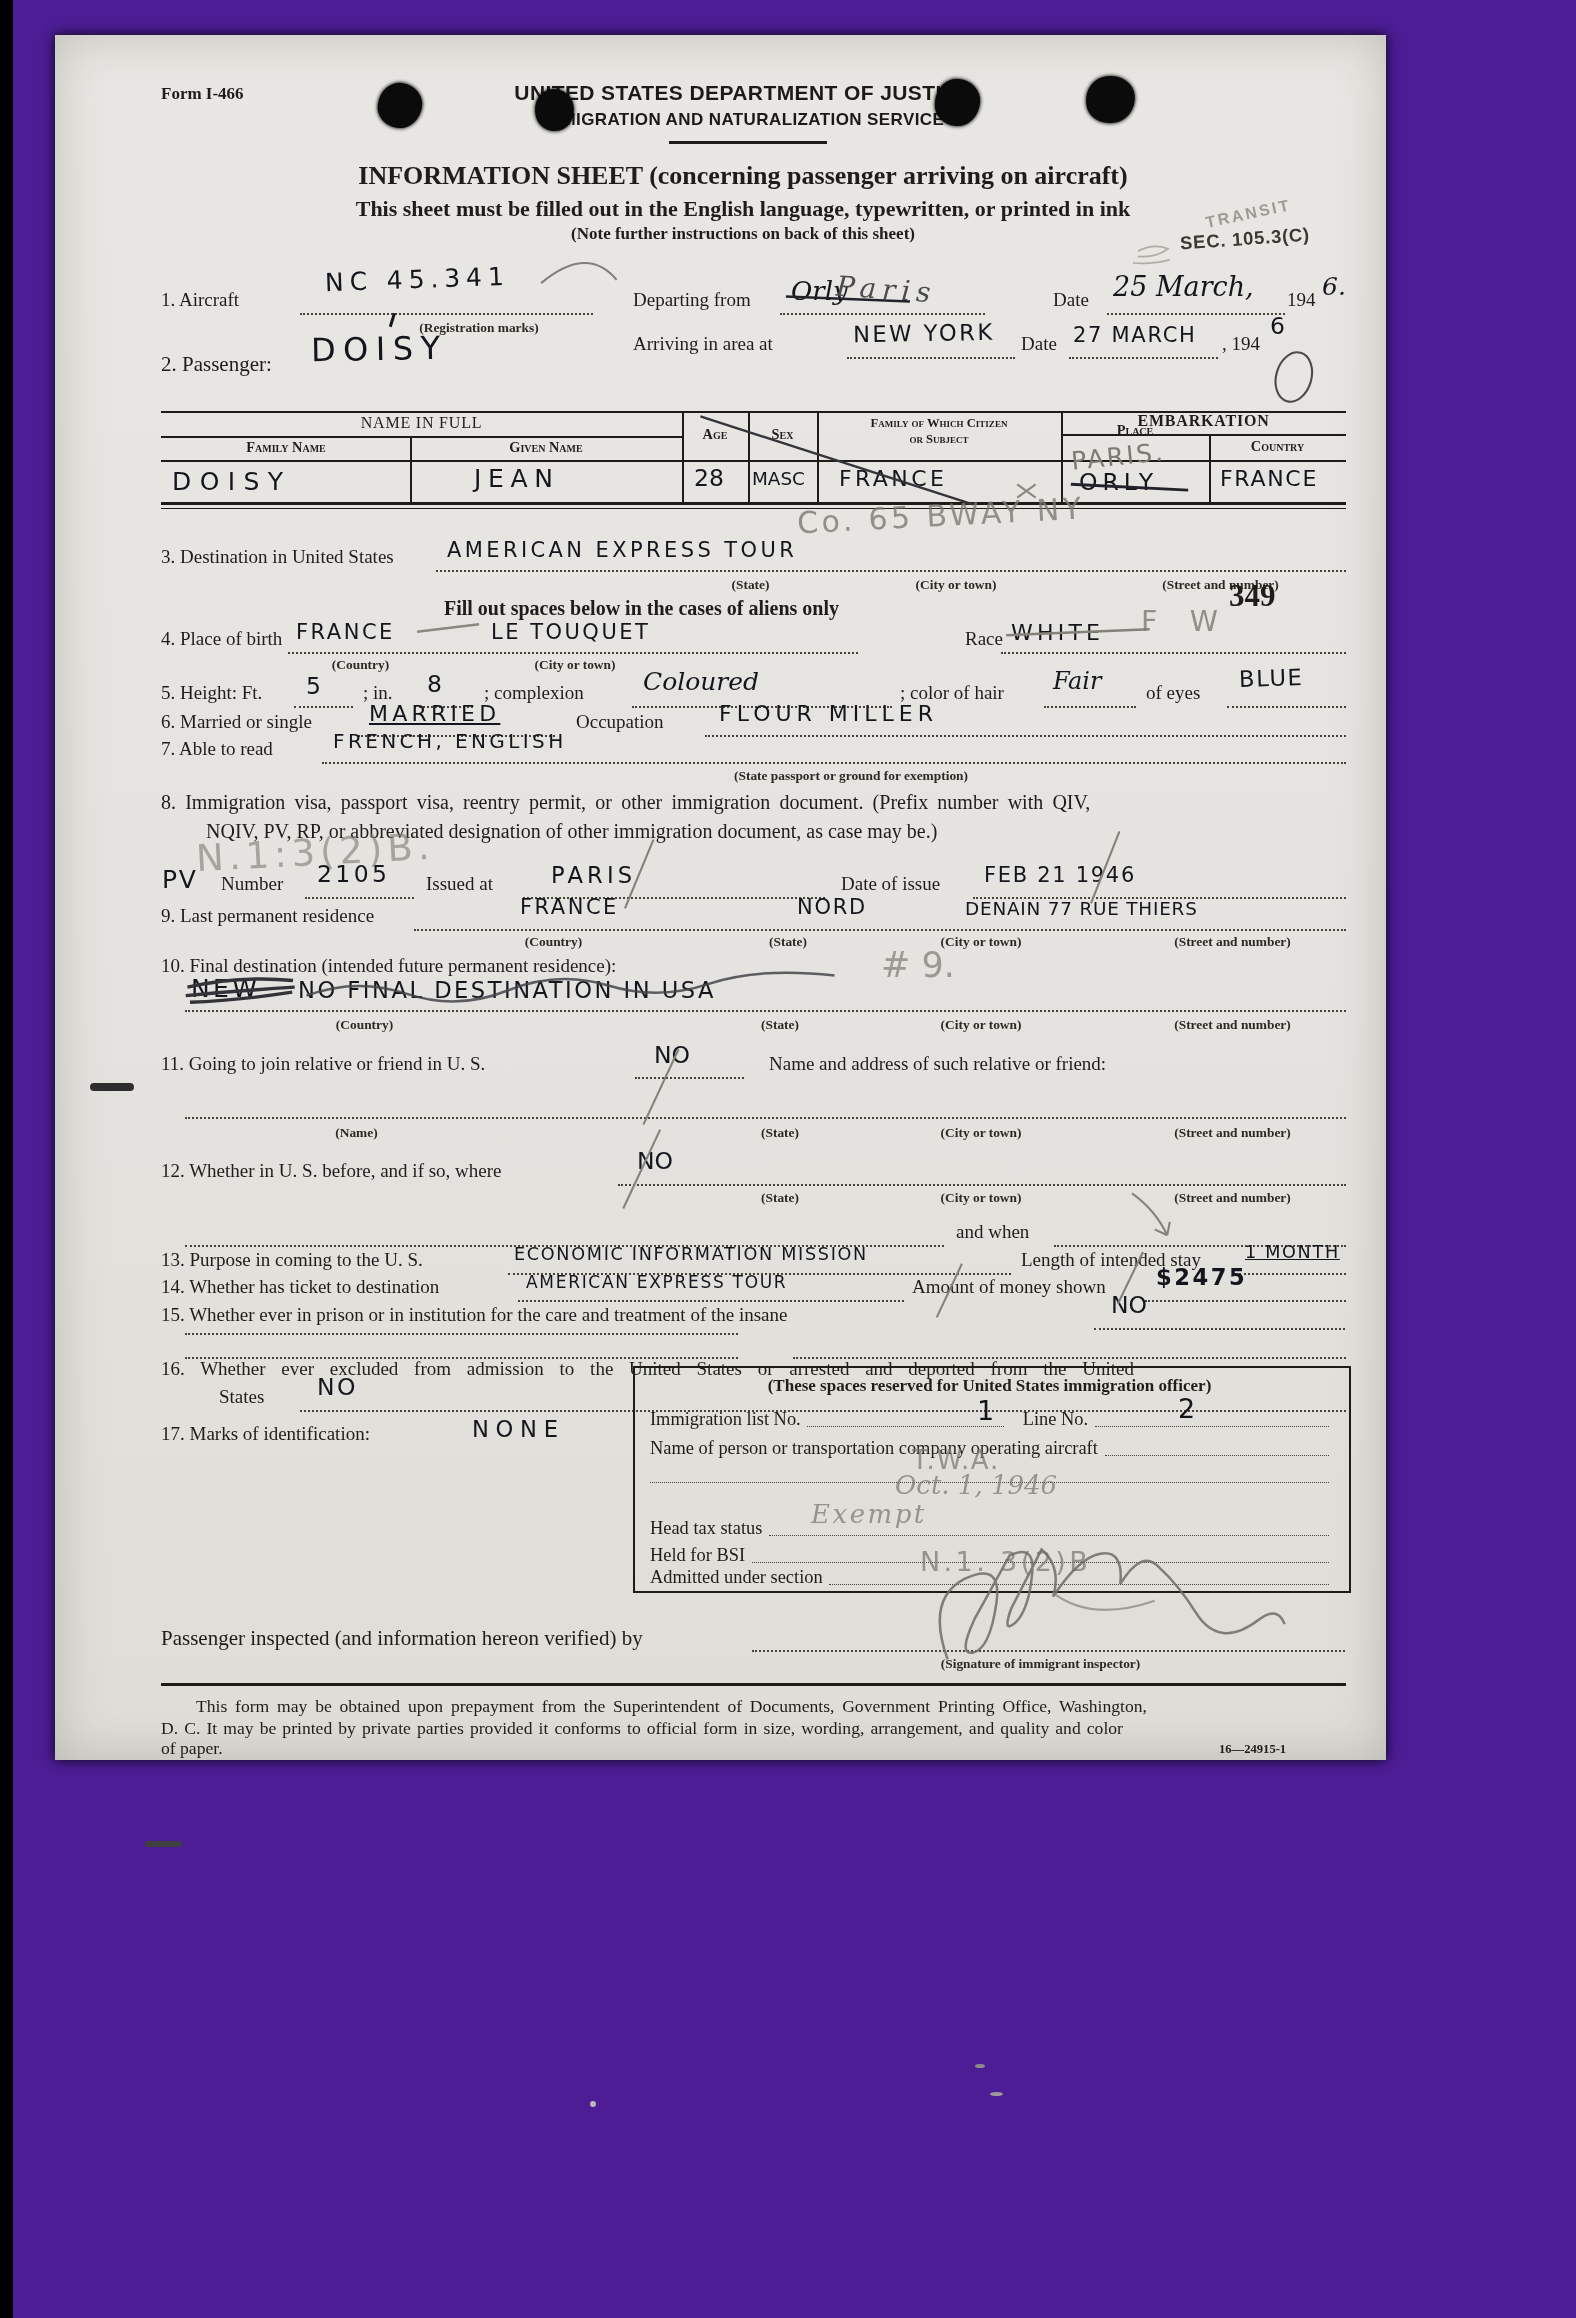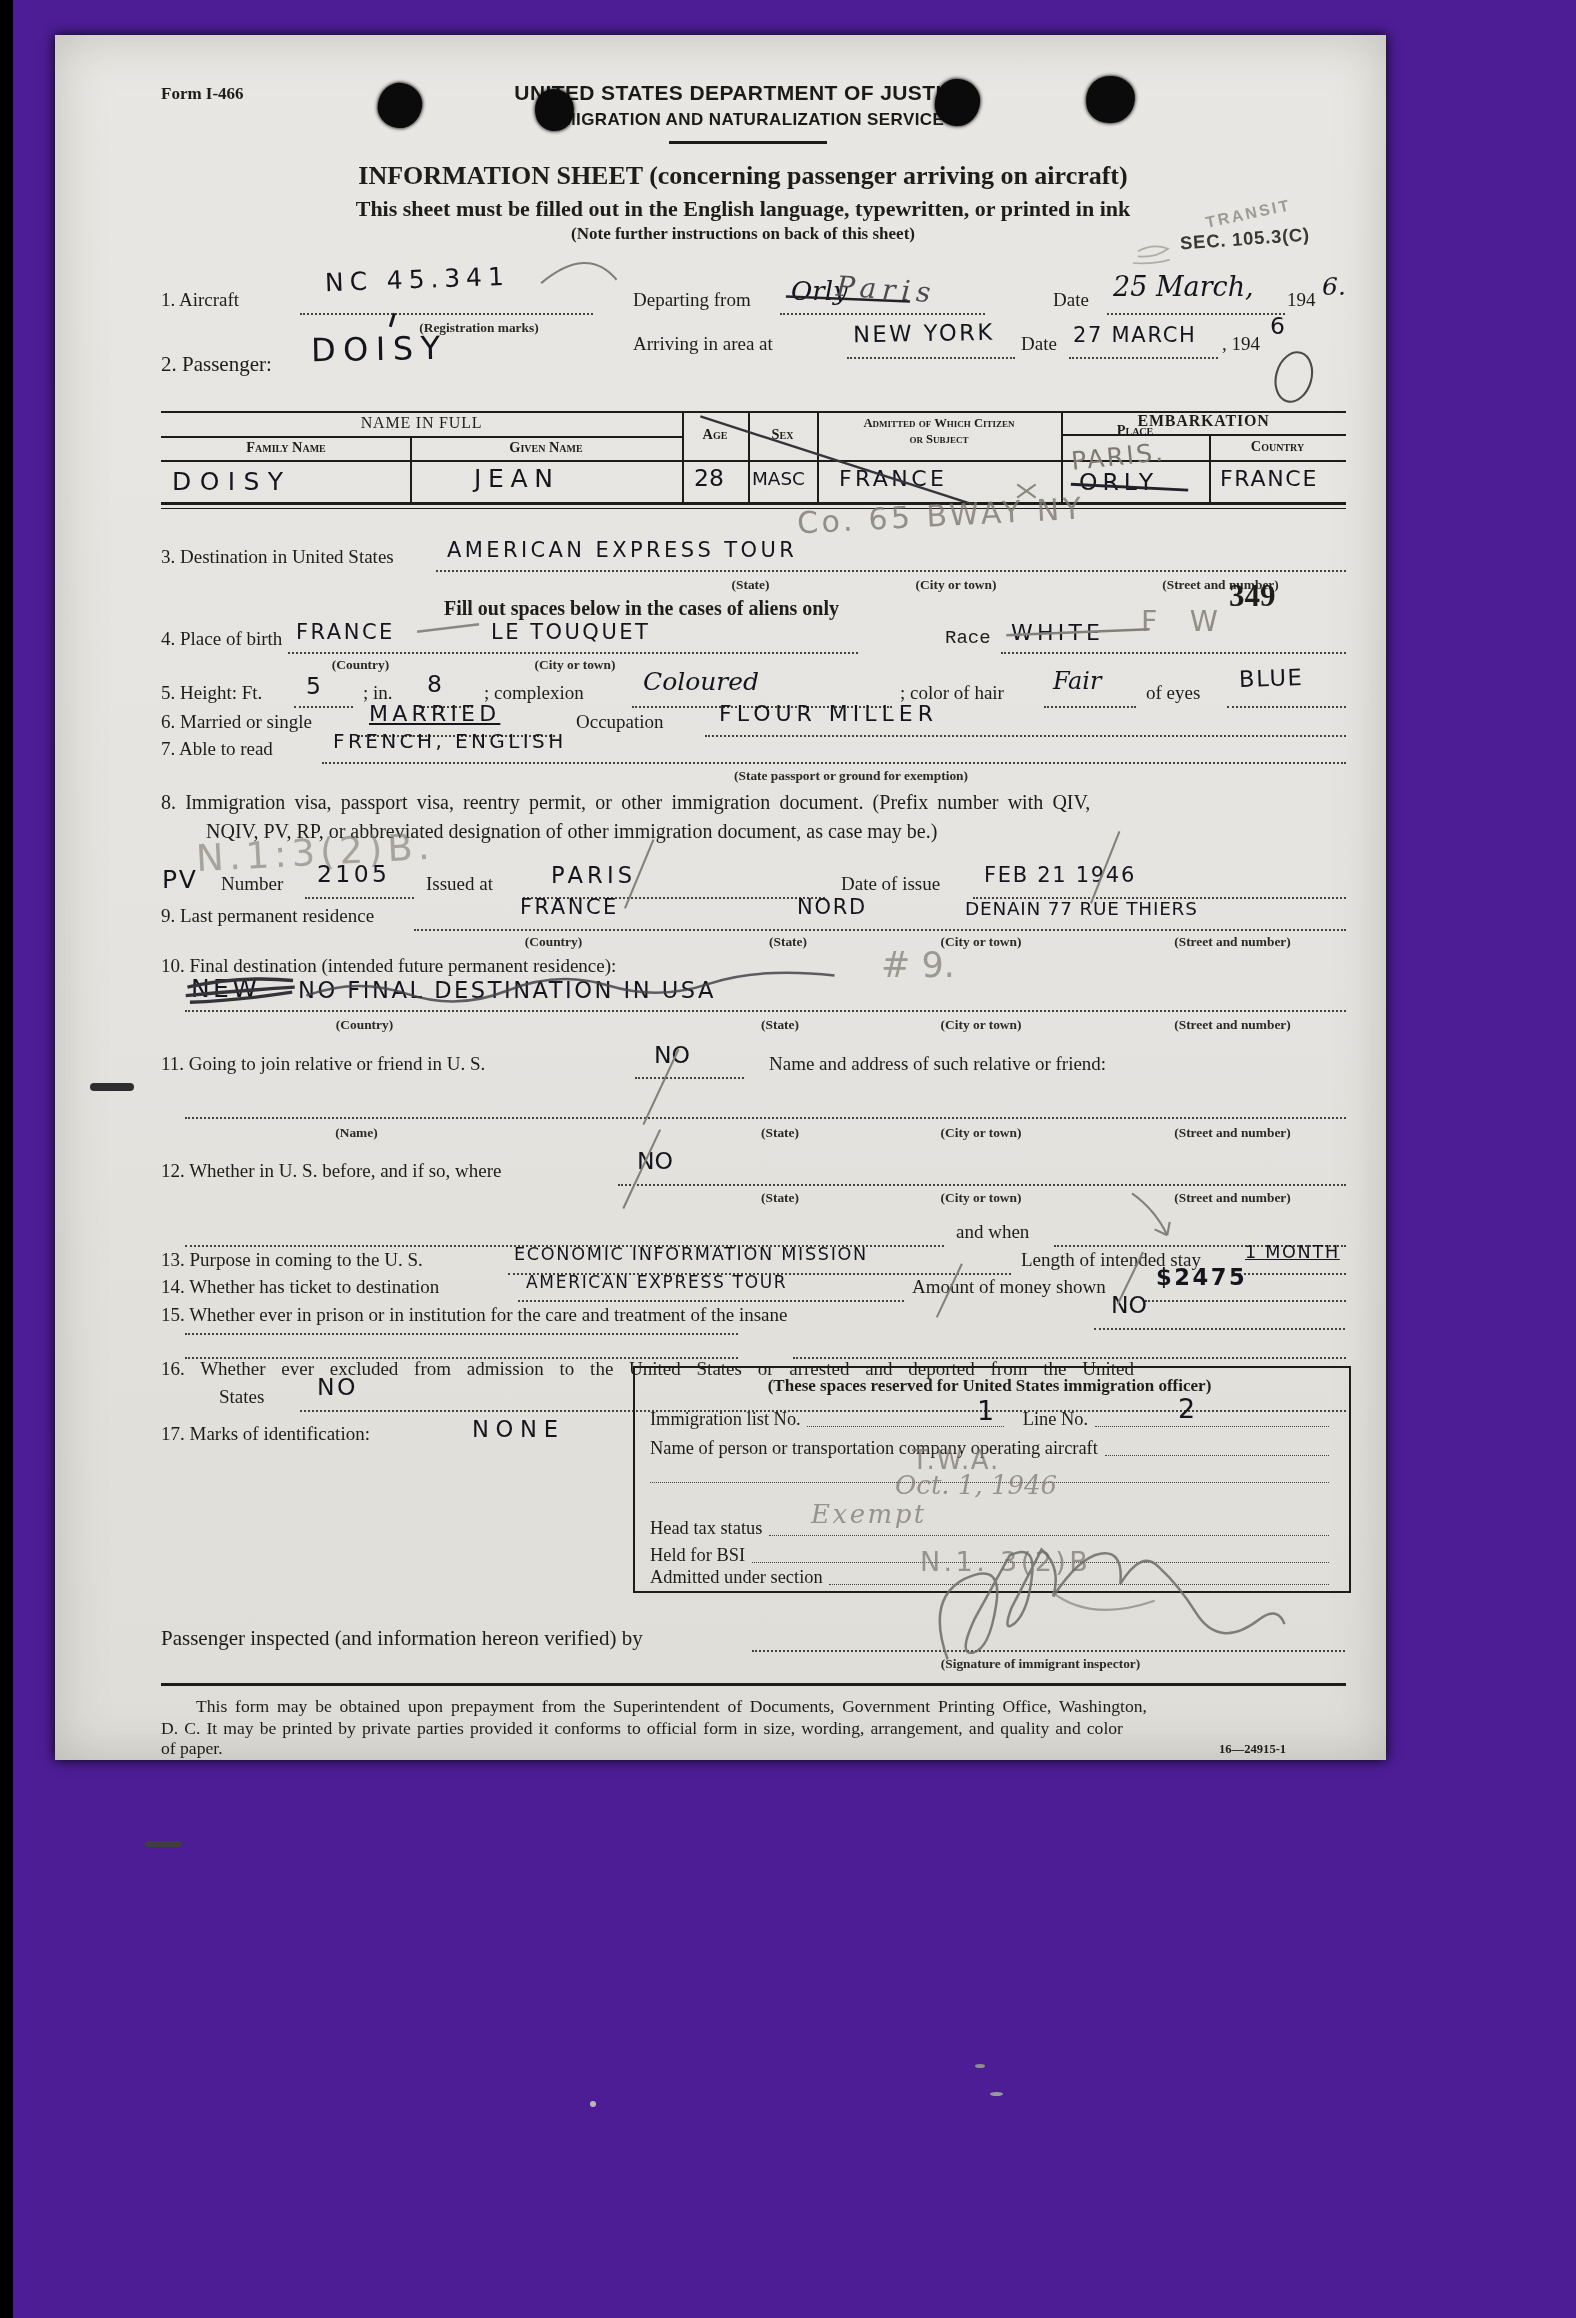--- a/index.html
+++ b/index.html
@@ -85,21 +85,21 @@
   <div class="bar" style="left:693px;top:376px;width:1.7px;height:91px;"></div>
   <div class="bar" style="left:762px;top:376px;width:1.7px;height:91px;"></div>
   <div class="bar" style="left:1006px;top:376px;width:1.7px;height:91px;"></div>
   <div class="bar" style="left:1154px;top:401px;width:1.7px;height:66px;"></div>
 
   <div class="t ctr" style="left:106px;top:379px;width:521px;font-size:16px;letter-spacing:0.8px;"><span>NAME IN FULL</span></div>
   <div class="t ctr sc" style="left:106px;top:404px;width:250px;font-size:14.3px;font-weight:700;"><span>Family Name</span></div>
   <div class="t ctr sc" style="left:355px;top:404px;width:272px;font-size:14.3px;font-weight:700;"><span>Given Name</span></div>
   <div class="t ctr sc" style="left:627px;top:391px;width:66px;font-size:14.3px;font-weight:700;"><span>Age</span></div>
   <div class="t ctr sc" style="left:693px;top:391px;width:69px;font-size:14.3px;font-weight:700;"><span>Sex</span></div>
-  <div class="t ctr sc" style="left:762px;top:381px;width:244px;font-size:12.6px;font-weight:700;line-height:1.25;"><span>Admitted of Which Citizen</span><br><span>or Subject</span></div>
+  <div class="t ctr sc" style="left:762px;top:381px;width:244px;font-size:12.6px;font-weight:700;line-height:1.25;"><span>Family of Which Citizen</span><br><span>or Subject</span></div>
   <div class="t ctr b" style="left:1006px;top:377px;width:285px;font-size:16px;letter-spacing:0.8px;"><span>EMBARKATION</span></div>
   <div class="t ctr sc" style="left:1006px;top:387px;width:148px;font-size:14.3px;font-weight:700;"><span>Place</span></div>
   <div class="t ctr sc" style="left:1154px;top:403px;width:137px;font-size:14.3px;font-weight:700;"><span>Country</span></div>
 
   <div class="hw" style="left:117px;top:432px;font-size:25px;letter-spacing:8.4px;"><span>DOISY</span></div>
   <div class="hw" style="left:419px;top:429px;font-size:25px;letter-spacing:6.7px;"><span>JEAN</span></div>
   <div class="hw" style="left:639px;top:429px;font-size:23.5px;"><span>28</span></div>
   <div class="hw" style="left:697px;top:433px;font-size:18.4px;"><span>MASC</span></div>
   <div class="hw" style="left:784px;top:431px;font-size:22px;letter-spacing:3.4px;"><span>FRANCE</span></div>
   <div class="hw pencil" style="left:1016px;top:407px;font-size:25px;letter-spacing:2.5px;transform:rotate(-6deg);"><span>PARIS.</span></div>
@@ -115,21 +115,21 @@
   <div class="sub" style="left:1065px;top:542px;width:201px;"><span>(Street and number)</span></div>
   <div class="t ctr b" style="left:251px;top:562px;width:671px;font-size:20px;"><span>Fill out spaces below in the cases of aliens only</span></div>
   <div class="t b" style="left:1174px;top:543px;font-size:31px;"><span>349</span></div>
 
   <div class="t" style="left:106px;top:593px;"><span>4.</span> <span>Place of birth</span></div>
   <div class="dots" style="left:233px;top:593px;width:570px;"></div>
   <div class="hw" style="left:241px;top:585px;font-size:21px;letter-spacing:2.5px;"><span>FRANCE</span></div>
   <div class="hw" style="left:436px;top:585px;font-size:21px;letter-spacing:2.5px;"><span>LE TOUQUET</span></div>
   <div class="sub" style="left:251px;top:622px;width:109px;"><span>(Country)</span></div>
   <div class="sub" style="left:453px;top:622px;width:134px;"><span>(City or town)</span></div>
-  <div class="t" style="left:890px;top:593px;font-family:Liberation Mono, monospace;"><span>Race</span></div>
+  <div class="t" style="left:910px;top:593px;"><span>Race</span></div>
   <div class="dots" style="left:946px;top:593px;width:345px;"></div>
   <div class="hw" style="left:956px;top:585px;font-size:22px;letter-spacing:4.2px;"><span>WHITE</span></div>
   <div class="hw pencil" style="left:1086px;top:570px;font-size:28.5px;letter-spacing:11.7px;opacity:.8;text-align:right;"><span>F W</span></div>
 
   <div class="t" style="left:106px;top:647px;"><span>5.</span> <span>Height: Ft.</span></div>
   <div class="dots" style="left:239px;top:647px;width:59px;"></div>
   <div class="hw" style="left:251px;top:637px;font-size:23.5px;"><span>5</span></div>
   <div class="t" style="left:308px;top:647px;"><span>; in.</span></div>
   <div class="dots" style="left:359px;top:647px;width:59px;"></div>
   <div class="hw" style="left:372px;top:635px;font-size:23.5px;"><span>8</span></div>

